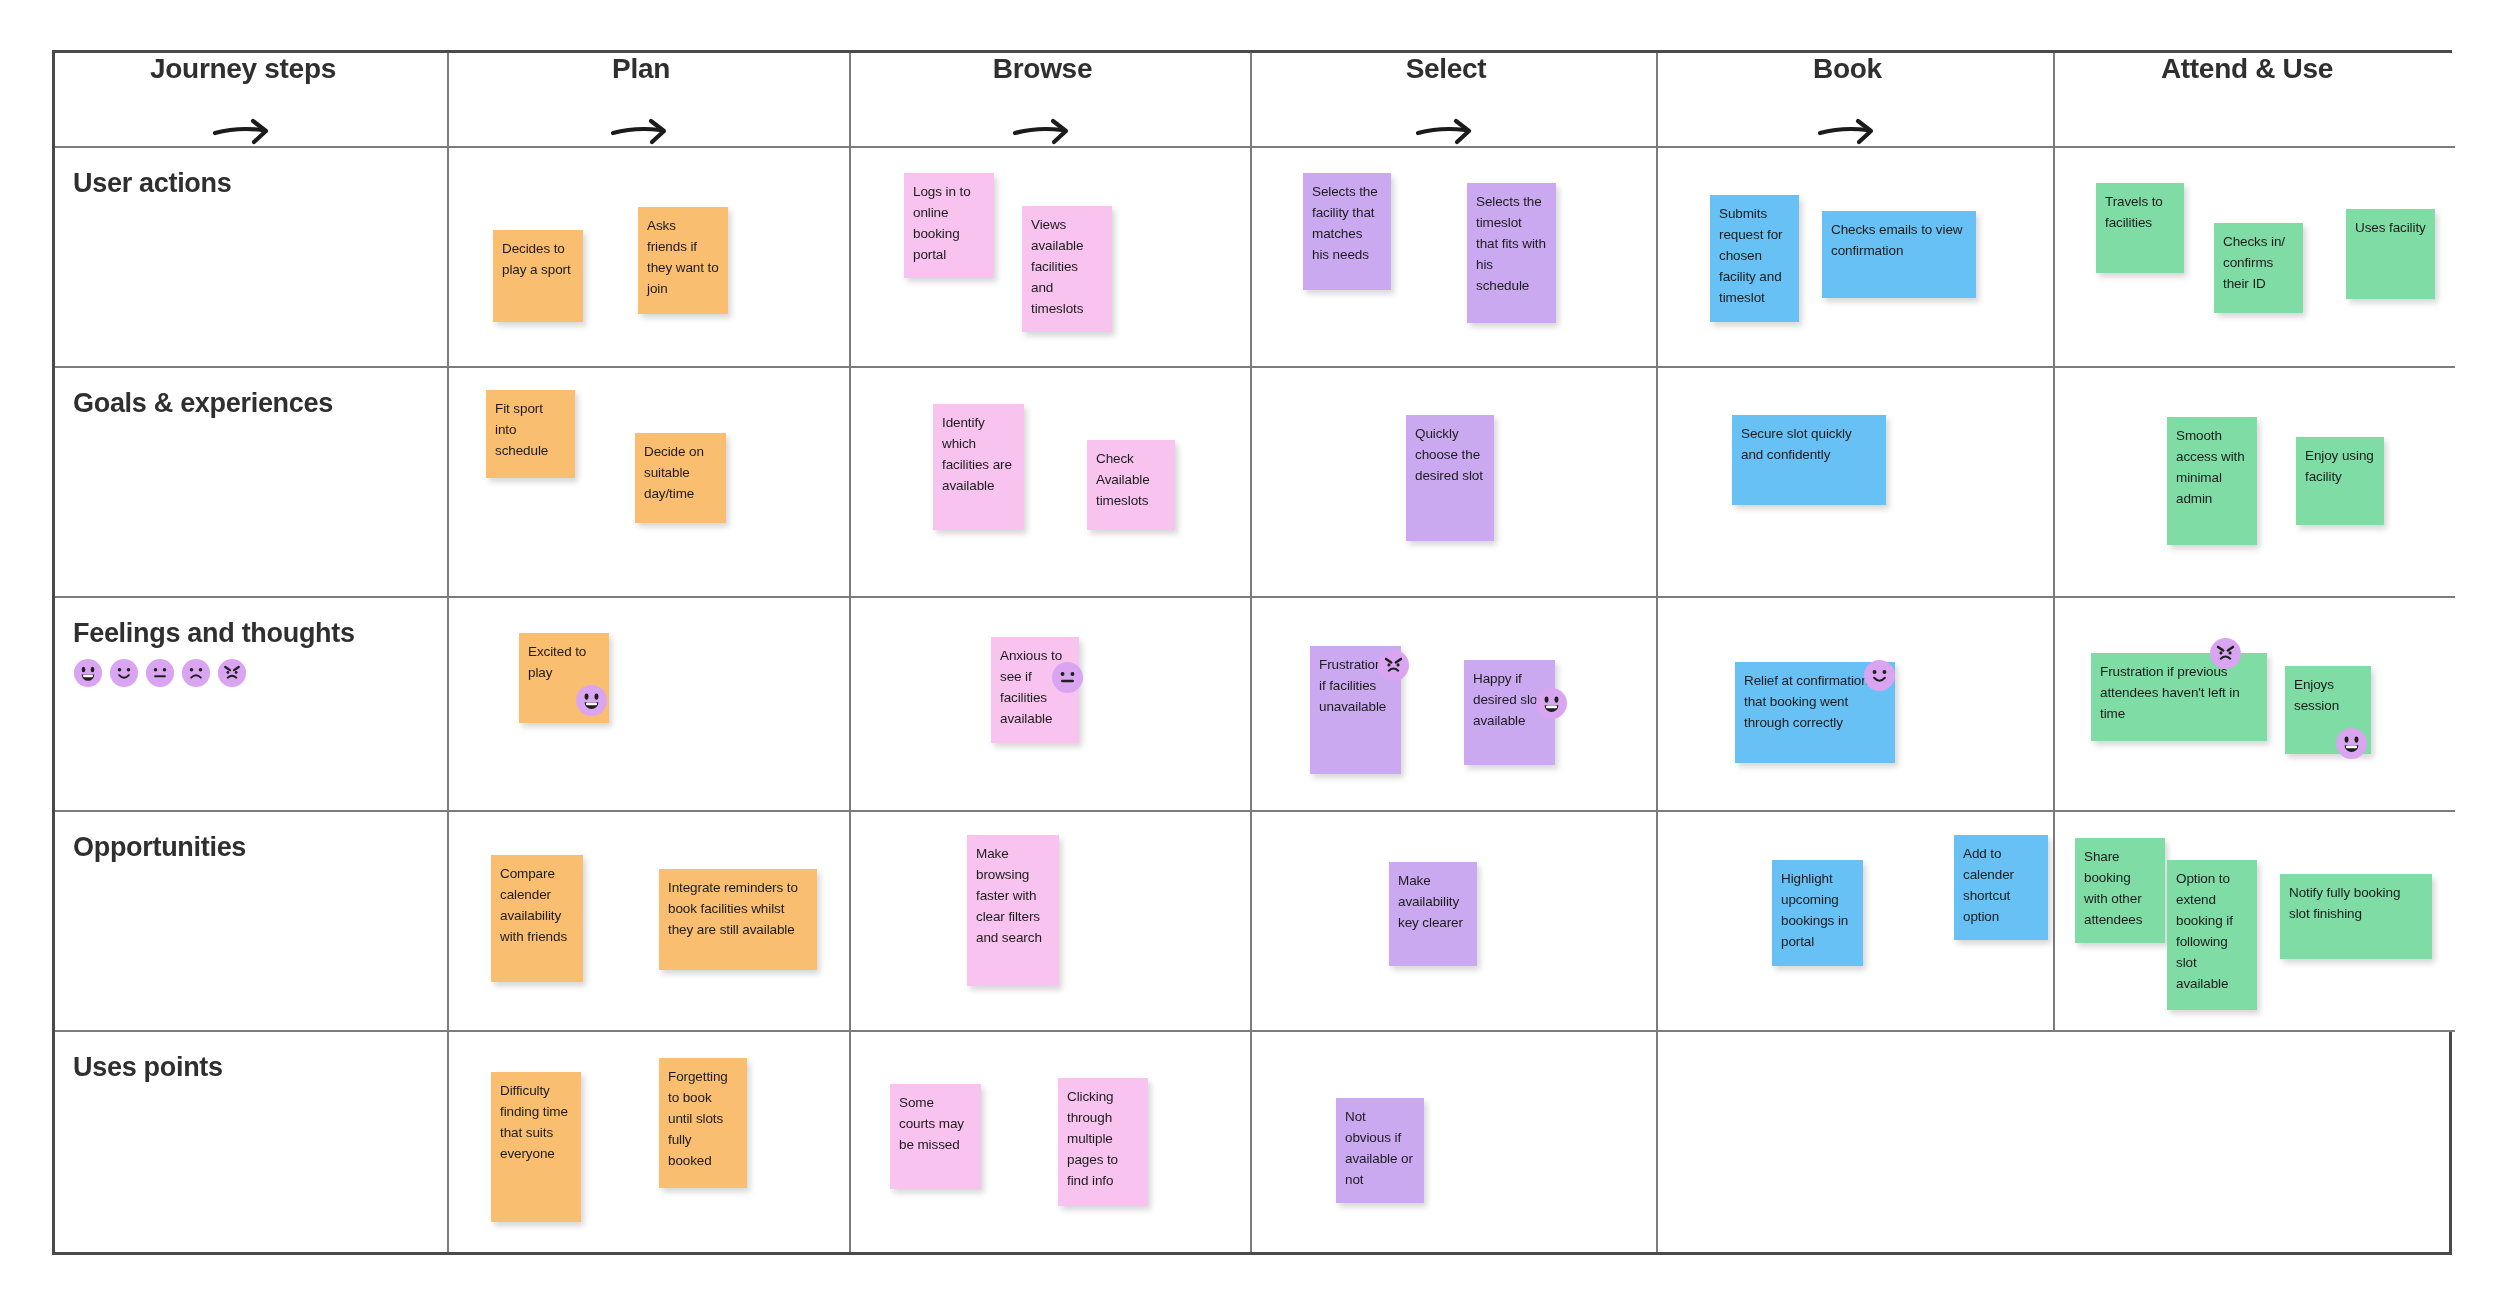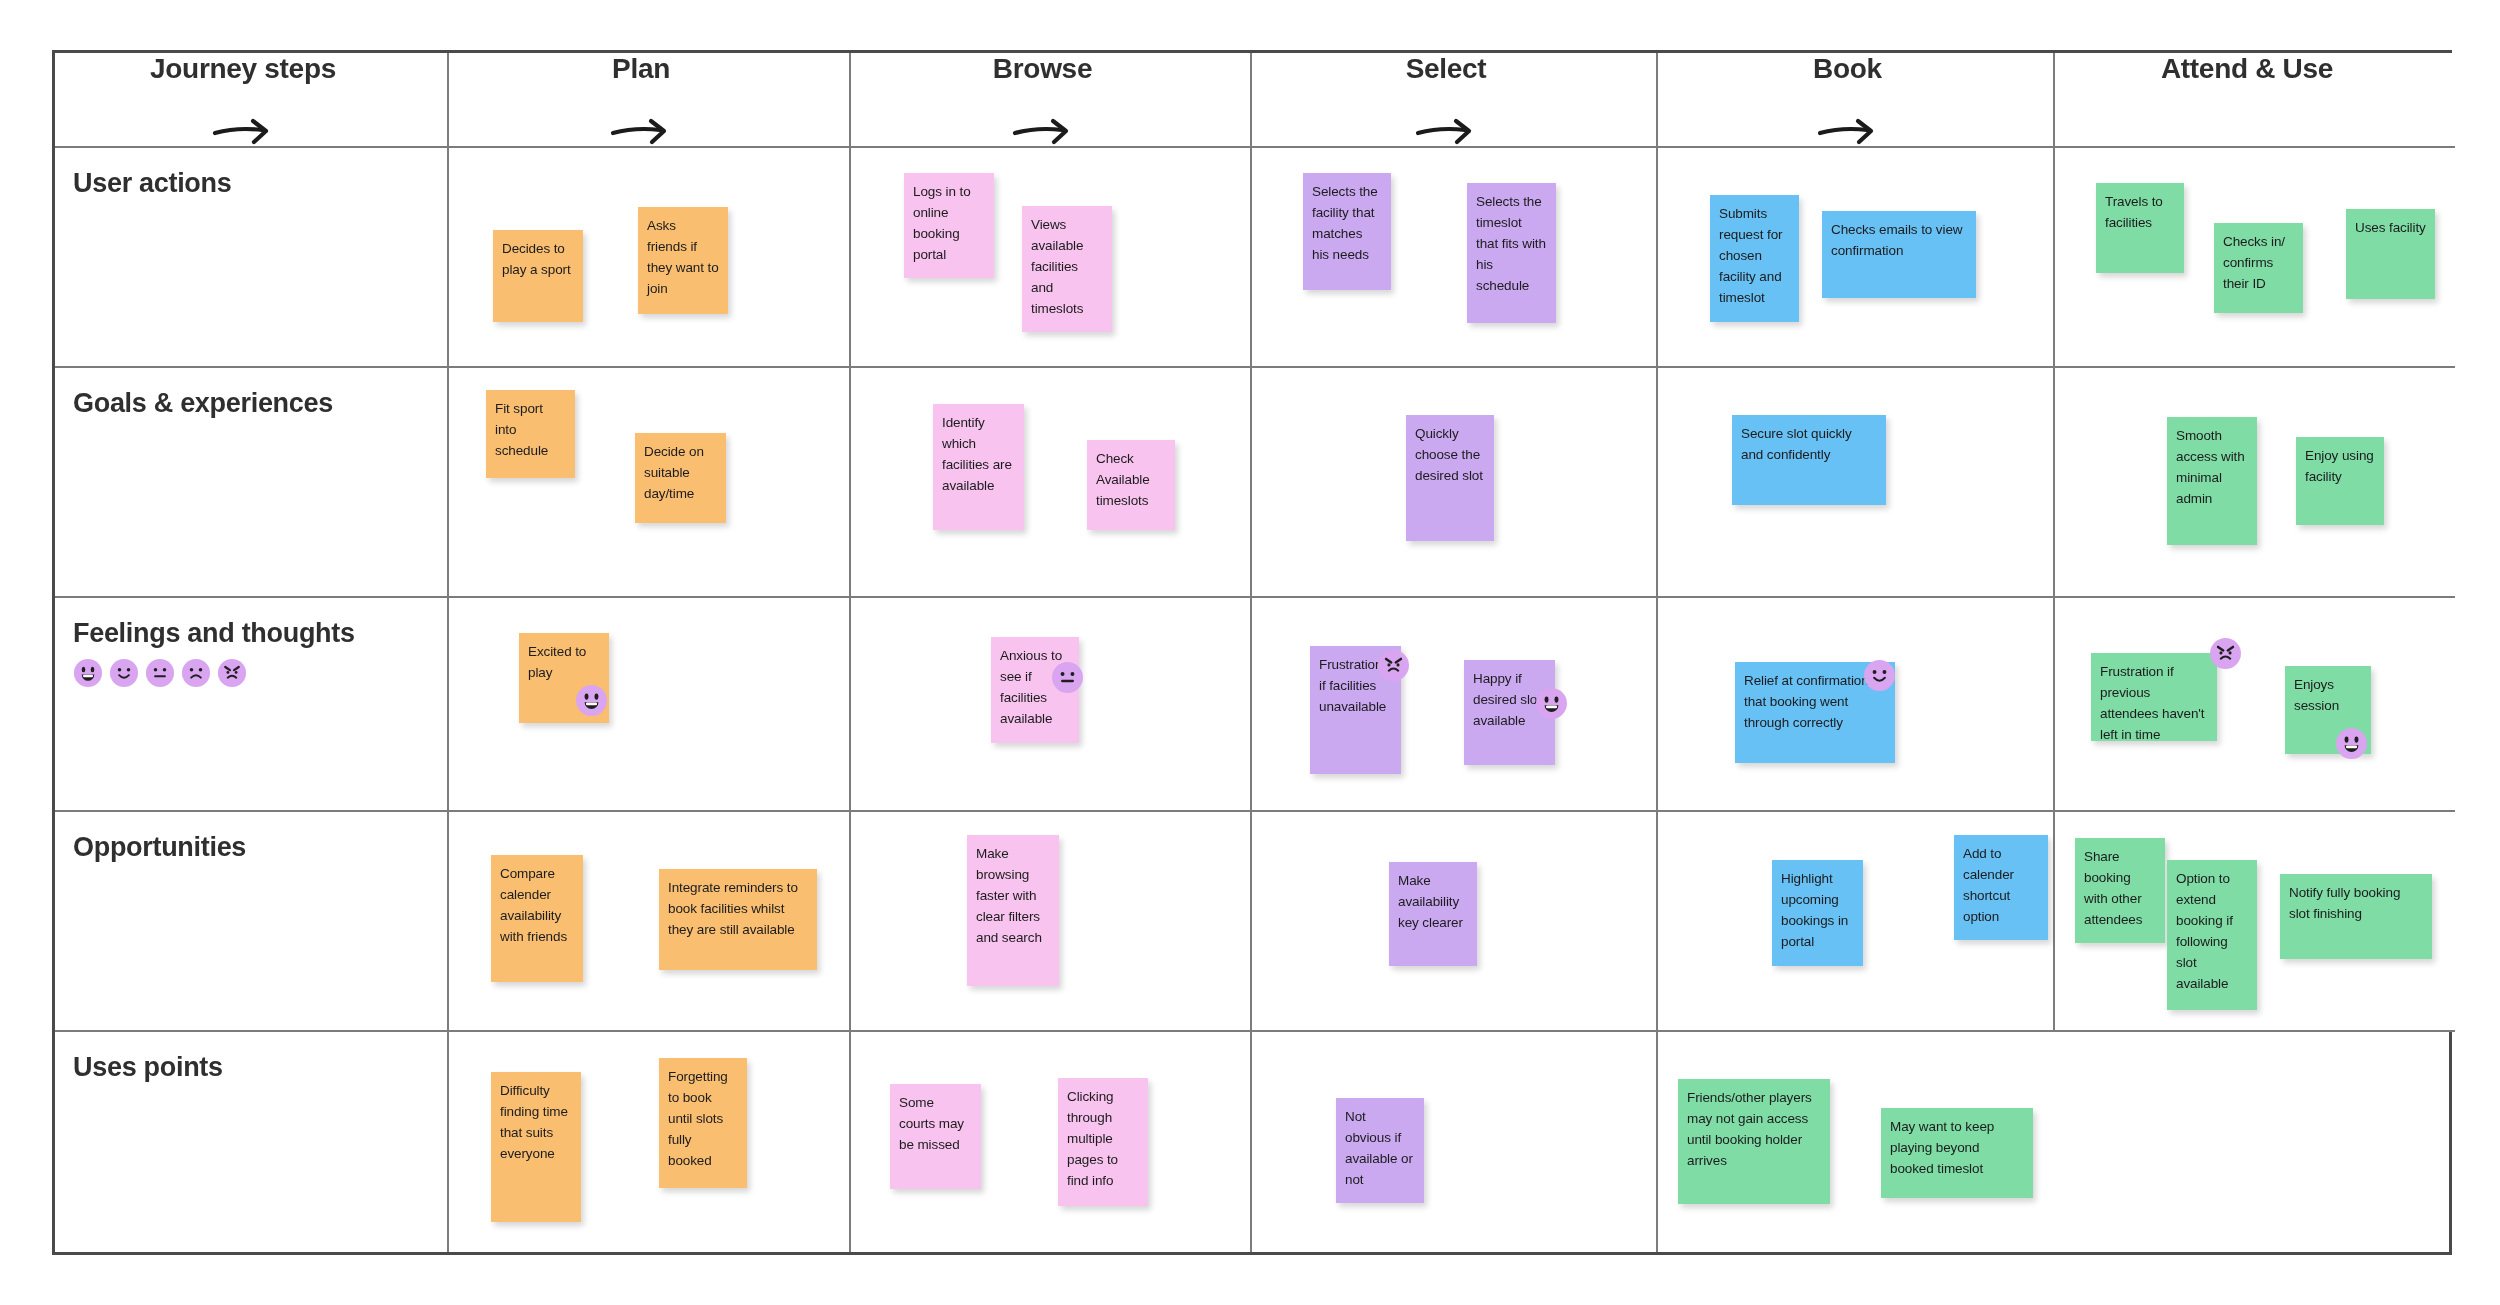--- a/index.html
+++ b/index.html
@@ -192,21 +192,21 @@
     </div>
   <div class="cell body">
       <div class="sticky" style="left: 77px; top: 64px; width: 160px; height: 101px; background: rgb(103, 193, 244);"><span>Relief at confirmation that booking went through correctly</span><svg class="face" viewBox="0 0 32 32" style="left:128px;top:-3px">
           <circle cx="16" cy="16" r="15" fill="#D9A5F0"></circle>
           <circle cx="11.2" cy="12.6" r="1.9" fill="#1f1f1f"></circle>
           <circle cx="20.8" cy="12.6" r="1.9" fill="#1f1f1f"></circle>
           <path d="M10.8 18.2 q5.2 5.6 10.4 0" stroke="#1f1f1f" stroke-width="2" fill="none" stroke-linecap="round"></path>
         </svg></div>
     </div>
   <div class="cell body last-col">
-      <div class="sticky" style="left: 36px; top: 55px; width: 126px; height: 88px; background: rgb(127, 220, 164);"><span>Frustration if previous attendees haven't left in time</span><svg class="face" viewBox="0 0 32 32" style="left:118px;top:-16px">
+      <div class="sticky" style="left: 36px; top: 55px; width: 176px; height: 88px; background: rgb(127, 220, 164);"><span>Frustration if previous attendees haven't left in time</span><svg class="face" viewBox="0 0 32 32" style="left:118px;top:-16px">
           <circle cx="16" cy="16" r="15" fill="#D9A5F0"></circle>
           <path d="M8.8 9.6 l5 3.4" stroke="#1f1f1f" stroke-width="2.4" stroke-linecap="round"></path>
           <path d="M23.2 9.6 l-5 3.4" stroke="#1f1f1f" stroke-width="2.4" stroke-linecap="round"></path>
           <circle cx="11.6" cy="15.4" r="1.5" fill="#1f1f1f"></circle>
           <circle cx="20.4" cy="15.4" r="1.5" fill="#1f1f1f"></circle>
           <path d="M11.4 21 q4.6 -4.2 9.2 0" stroke="#1f1f1f" stroke-width="2" fill="none" stroke-linecap="round"></path>
         </svg></div>
       <div class="sticky" style="left: 230px; top: 68px; width: 86px; height: 88px; background: rgb(127, 220, 164);"><span>Enjoys session</span><svg class="face" viewBox="0 0 32 32" style="left:50px;top:61px">
           <circle cx="16" cy="16" r="15" fill="#D9A5F0"></circle>
           <ellipse cx="11.2" cy="12.2" rx="1.9" ry="3" fill="#1f1f1f"></ellipse>
@@ -246,18 +246,14 @@
       <div class="sticky" style="left: 42px; top: 40px; width: 90px; height: 150px; background: rgb(249, 190, 112);"><span>Difficulty finding time that suits everyone</span></div>
       <div class="sticky" style="left: 210px; top: 26px; width: 88px; height: 130px; background: rgb(249, 190, 112);"><span>Forgetting to book until slots fully booked</span></div>
     </div>
   <div class="cell body last-row">
       <div class="sticky" style="left: 39px; top: 52px; width: 91px; height: 105px; background: rgb(248, 195, 238);"><span>Some courts may be missed</span></div>
       <div class="sticky" style="left: 207px; top: 46px; width: 90px; height: 128px; background: rgb(248, 195, 238);"><span>Clicking through multiple pages to find info</span></div>
     </div>
   <div class="cell body last-row">
       <div class="sticky" style="left: 84px; top: 66px; width: 88px; height: 105px; background: rgb(203, 169, 241);"><span>Not obvious if available or not</span></div>
     </div>
-  <div class="cell body last-row last-col">
-      <div class="sticky" style="left: 20px; top: 47px; width: 152px; height: 125px; background: rgb(127, 220, 164);"><span>Friends/other players may not gain access until booking holder arrives</span></div>
-      <div class="sticky" style="left: 223px; top: 76px; width: 152px; height: 90px; background: rgb(127, 220, 164);"><span>May want to keep playing beyond booked timeslot</span></div>
-    </div>
 
 </div>
 
 </body></html>

